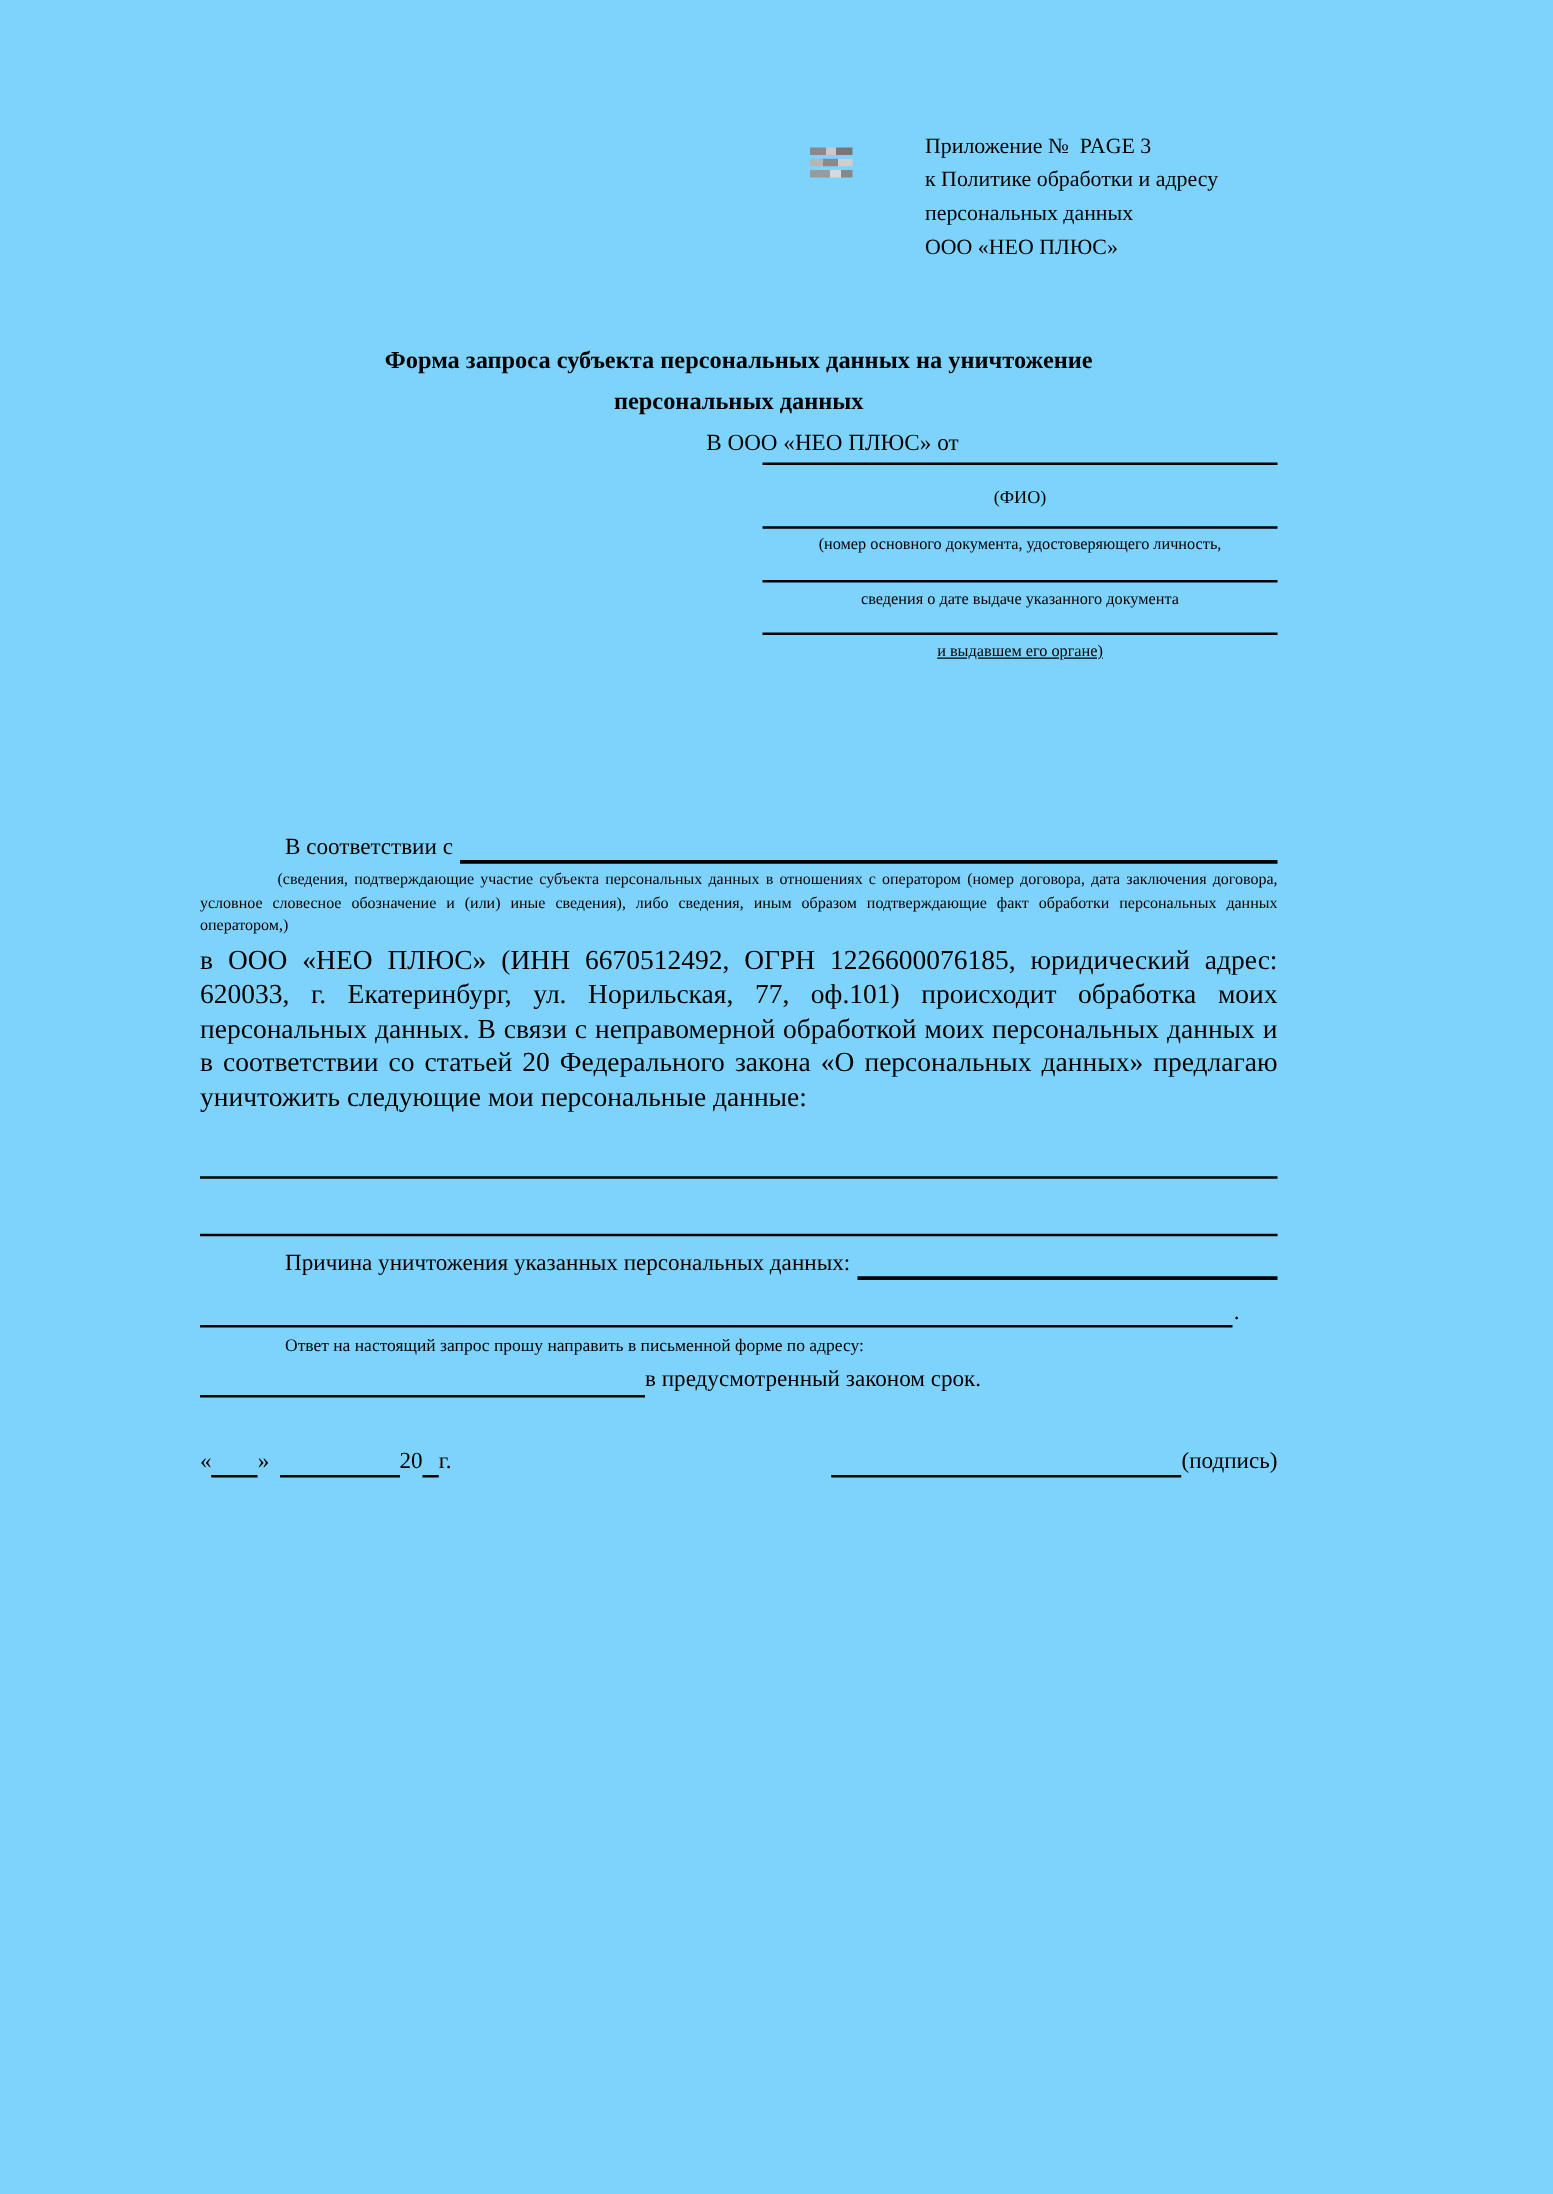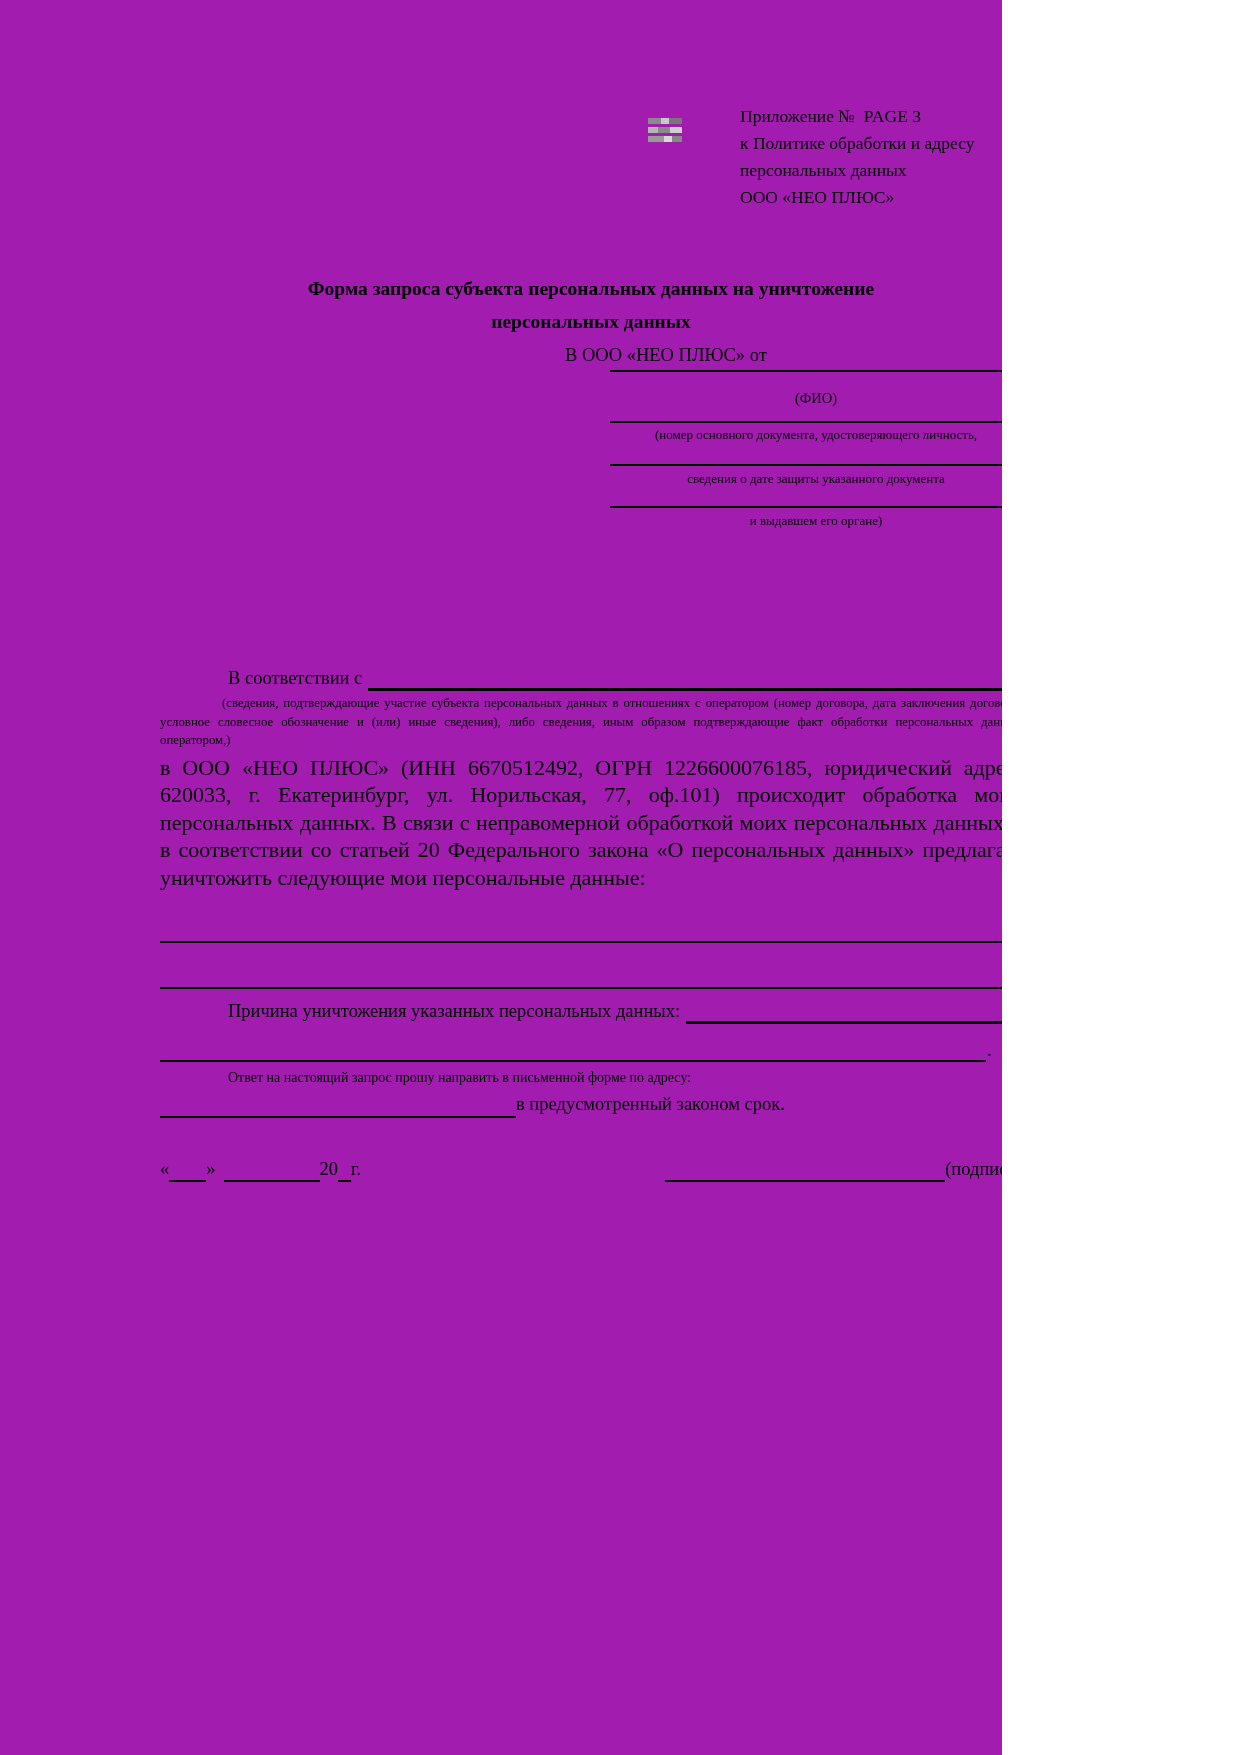--- a/index.html
+++ b/index.html
@@ -1,21 +1,21 @@
 <!DOCTYPE html>
 <html><head>
 <meta charset="utf-8">
 <style>
   html,body{margin:0;padding:0;background:#ffffff;}
   body{
     width:1242px;height:1755px;
     font-family:"Liberation Serif","DejaVu Serif",serif;
     color:#000;position:relative;
   }
-  .page{position:relative;width:1002px;height:1755px;background:#a21caf;overflow:hidden;}
+  .page{position:relative;width:1242px;height:1755px;background:#7dd3fc;overflow:hidden;}
 
   
   .header-block{
     position:absolute;left:740px;top:103px;width:330px;
     font-size:17.5px;line-height:27px;
   }
   .header-line{white-space:pre-wrap;}
   .artifact{
     position:absolute;left:648px;top:116px;width:34px;height:30px;
     background:
@@ -32,21 +32,21 @@
   }
 
   .addressee{margin-top:4px;margin-left:405px;font-size:18.5px;line-height:26px;}
 
   .identity{margin-left:450px;width:412px;}
   .id-field{border-top:2.5px solid #000;text-align:center;}
   .id-field .lbl{display:block;}
   .f-fio{margin-top:2px;padding-top:18px;font-size:14.5px;margin-bottom:14px;}
   .f-doc{padding-top:4px;font-size:13px;margin-bottom:21px;}
   .f-date{padding-top:5px;font-size:13px;margin-bottom:19px;}
-  .f-organ{padding-top:5px;font-size:13px;}
+  .f-organ{padding-top:5px;font-size:13px;text-decoration:underline;}
 
   .accordance{
     margin-top:96px;display:flex;align-items:flex-end;
     font-size:18.5px;line-height:26px;
   }
   .accordance .prefix{white-space:nowrap;padding-left:68px;margin-top:40px;}
   .fill-line{flex:1 1 auto;border-bottom:3px solid #000;height:22px;margin-left:6px;}
 
   .fine-print{
     margin-top:3px;font-size:12.8px;line-height:18.5px;
@@ -113,21 +113,21 @@
     <div class="addressee">В ООО «НЕО ПЛЮС» от</div>
 
     <div class="identity">
       <div class="id-field f-fio">
         <span class="lbl">(ФИО)</span>
       </div>
       <div class="id-field f-doc">
         <span class="lbl">(номер основного документа, удостоверяющего личность,</span>
       </div>
       <div class="id-field f-date">
-        <span class="lbl">сведения о дате защиты указанного документа</span>
+        <span class="lbl">сведения о дате выдаче указанного документа</span>
       </div>
       <div class="id-field f-organ">
         <span class="lbl">и выдавшем его органе)</span>
       </div>
     </div>
 
     <div class="accordance">
       <span class="prefix">В соответствии с</span>
       <span class="fill-line"></span>
     </div>

